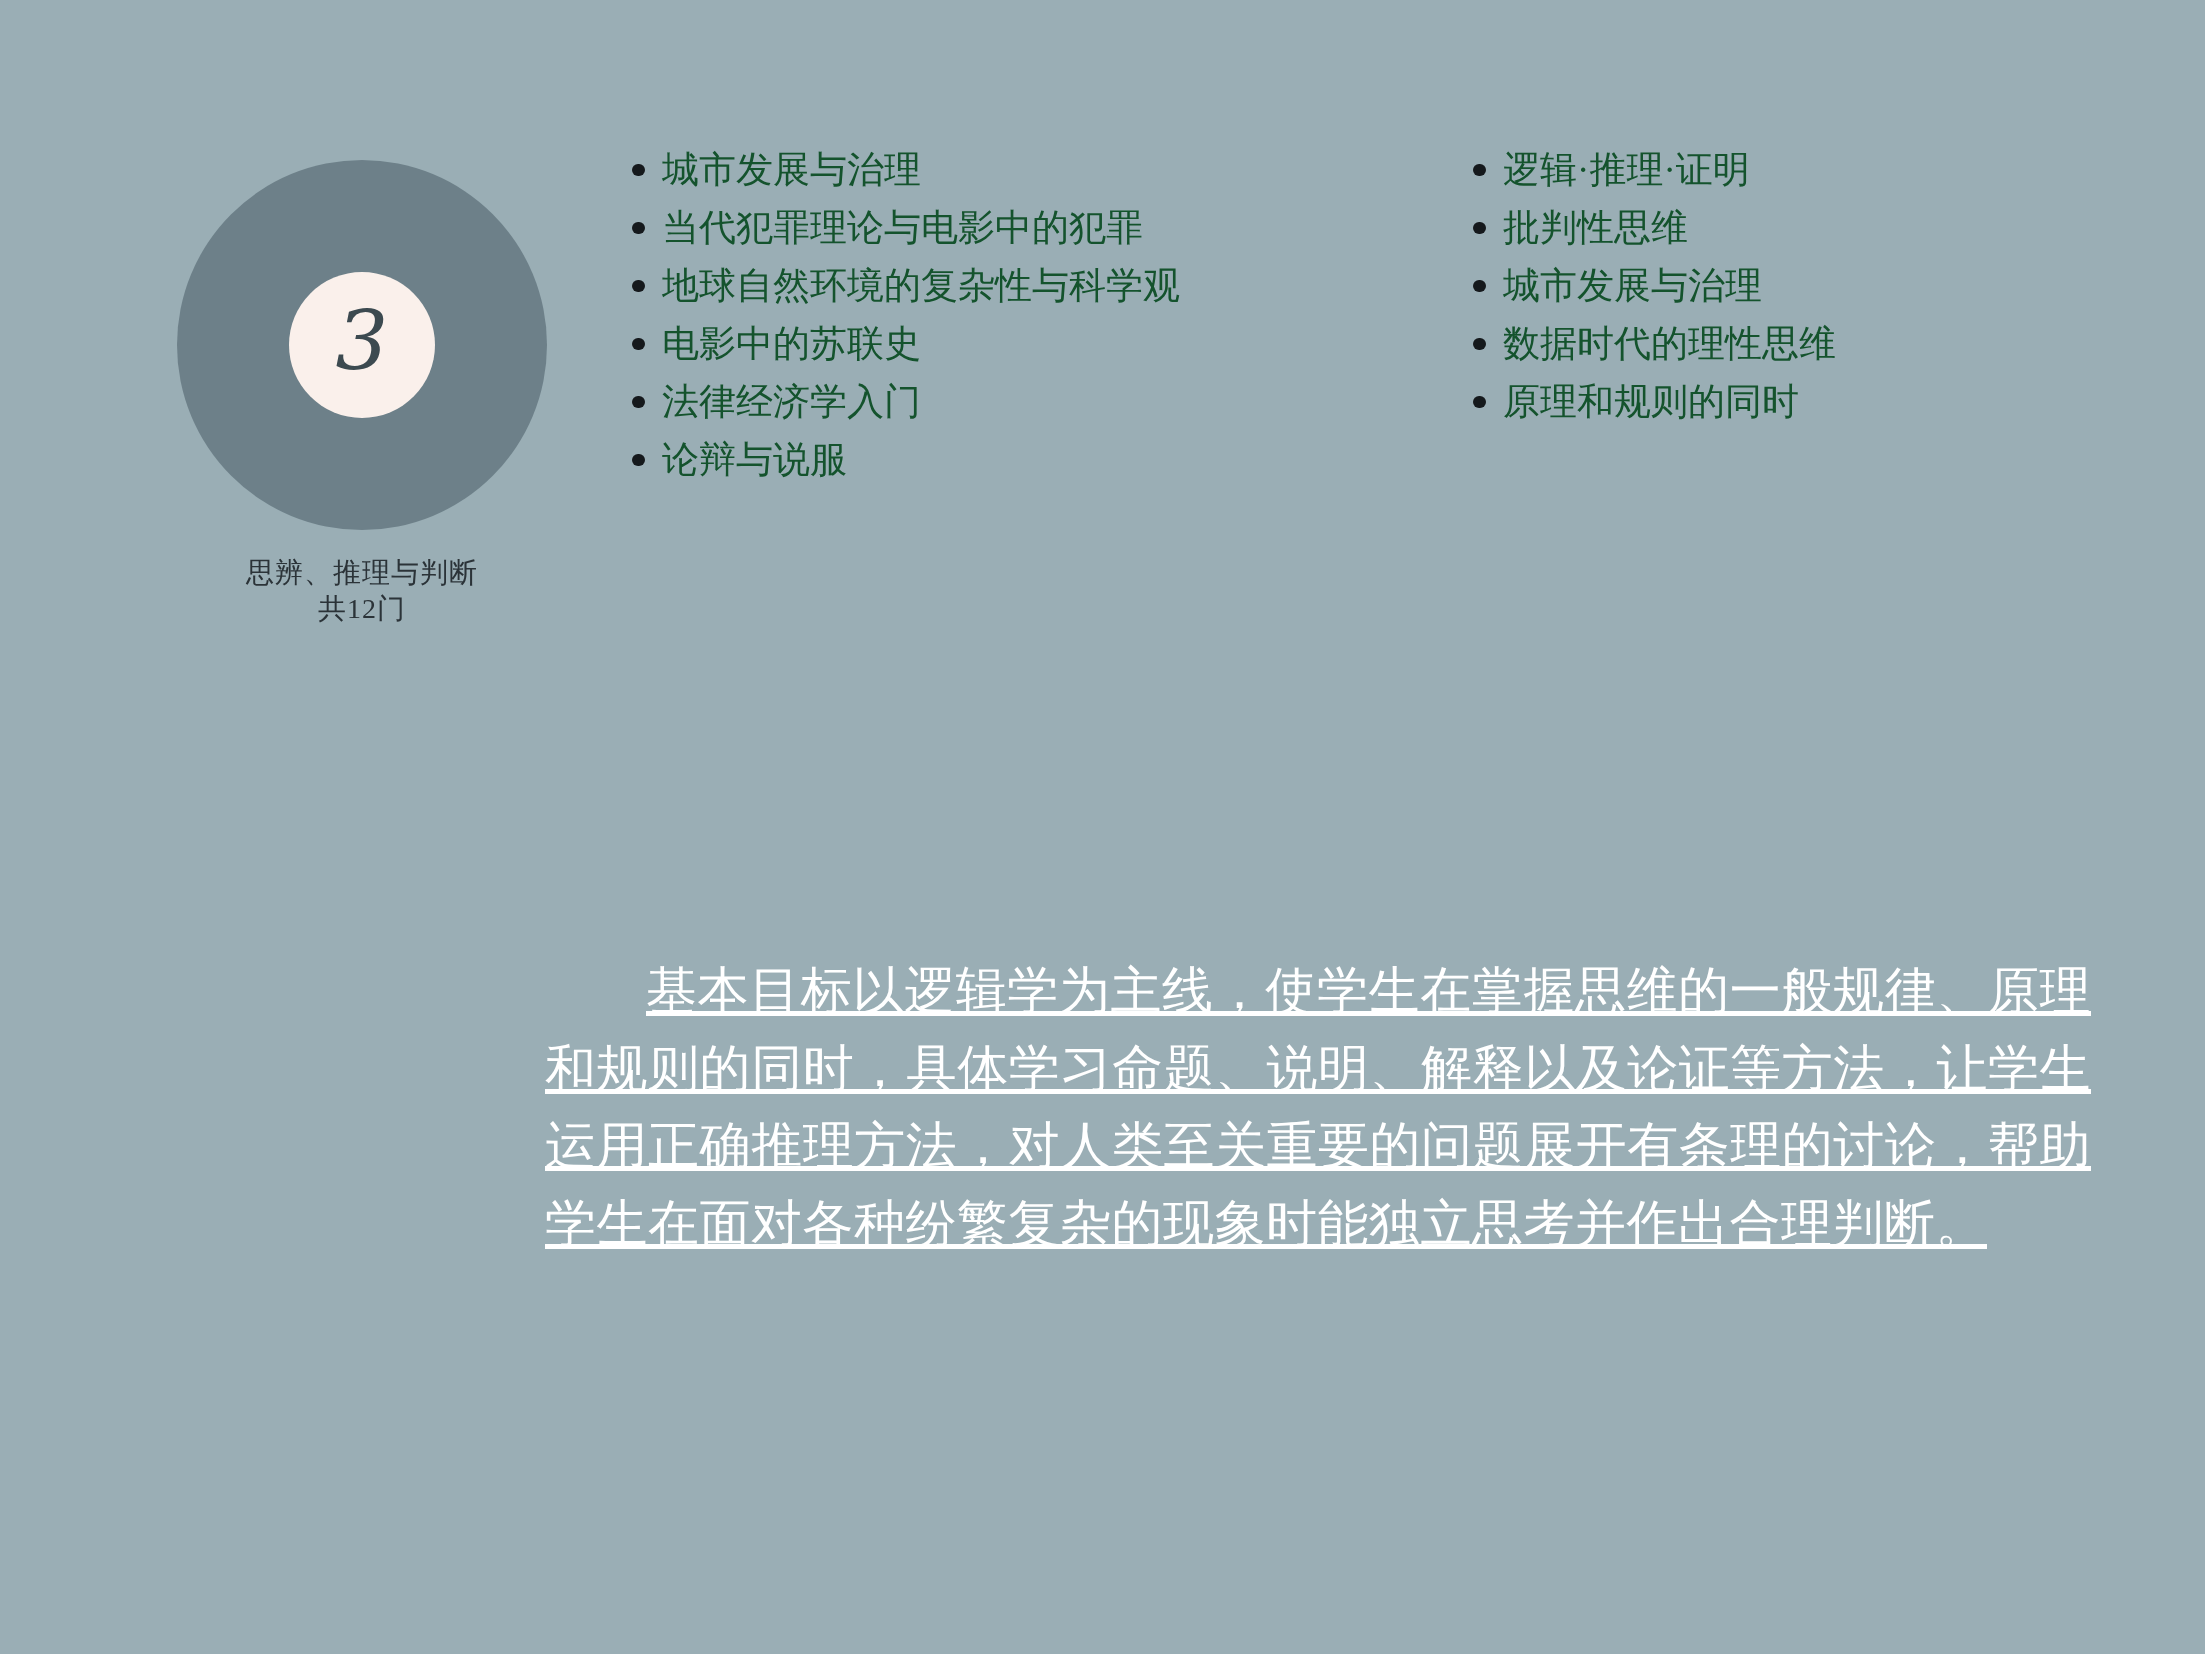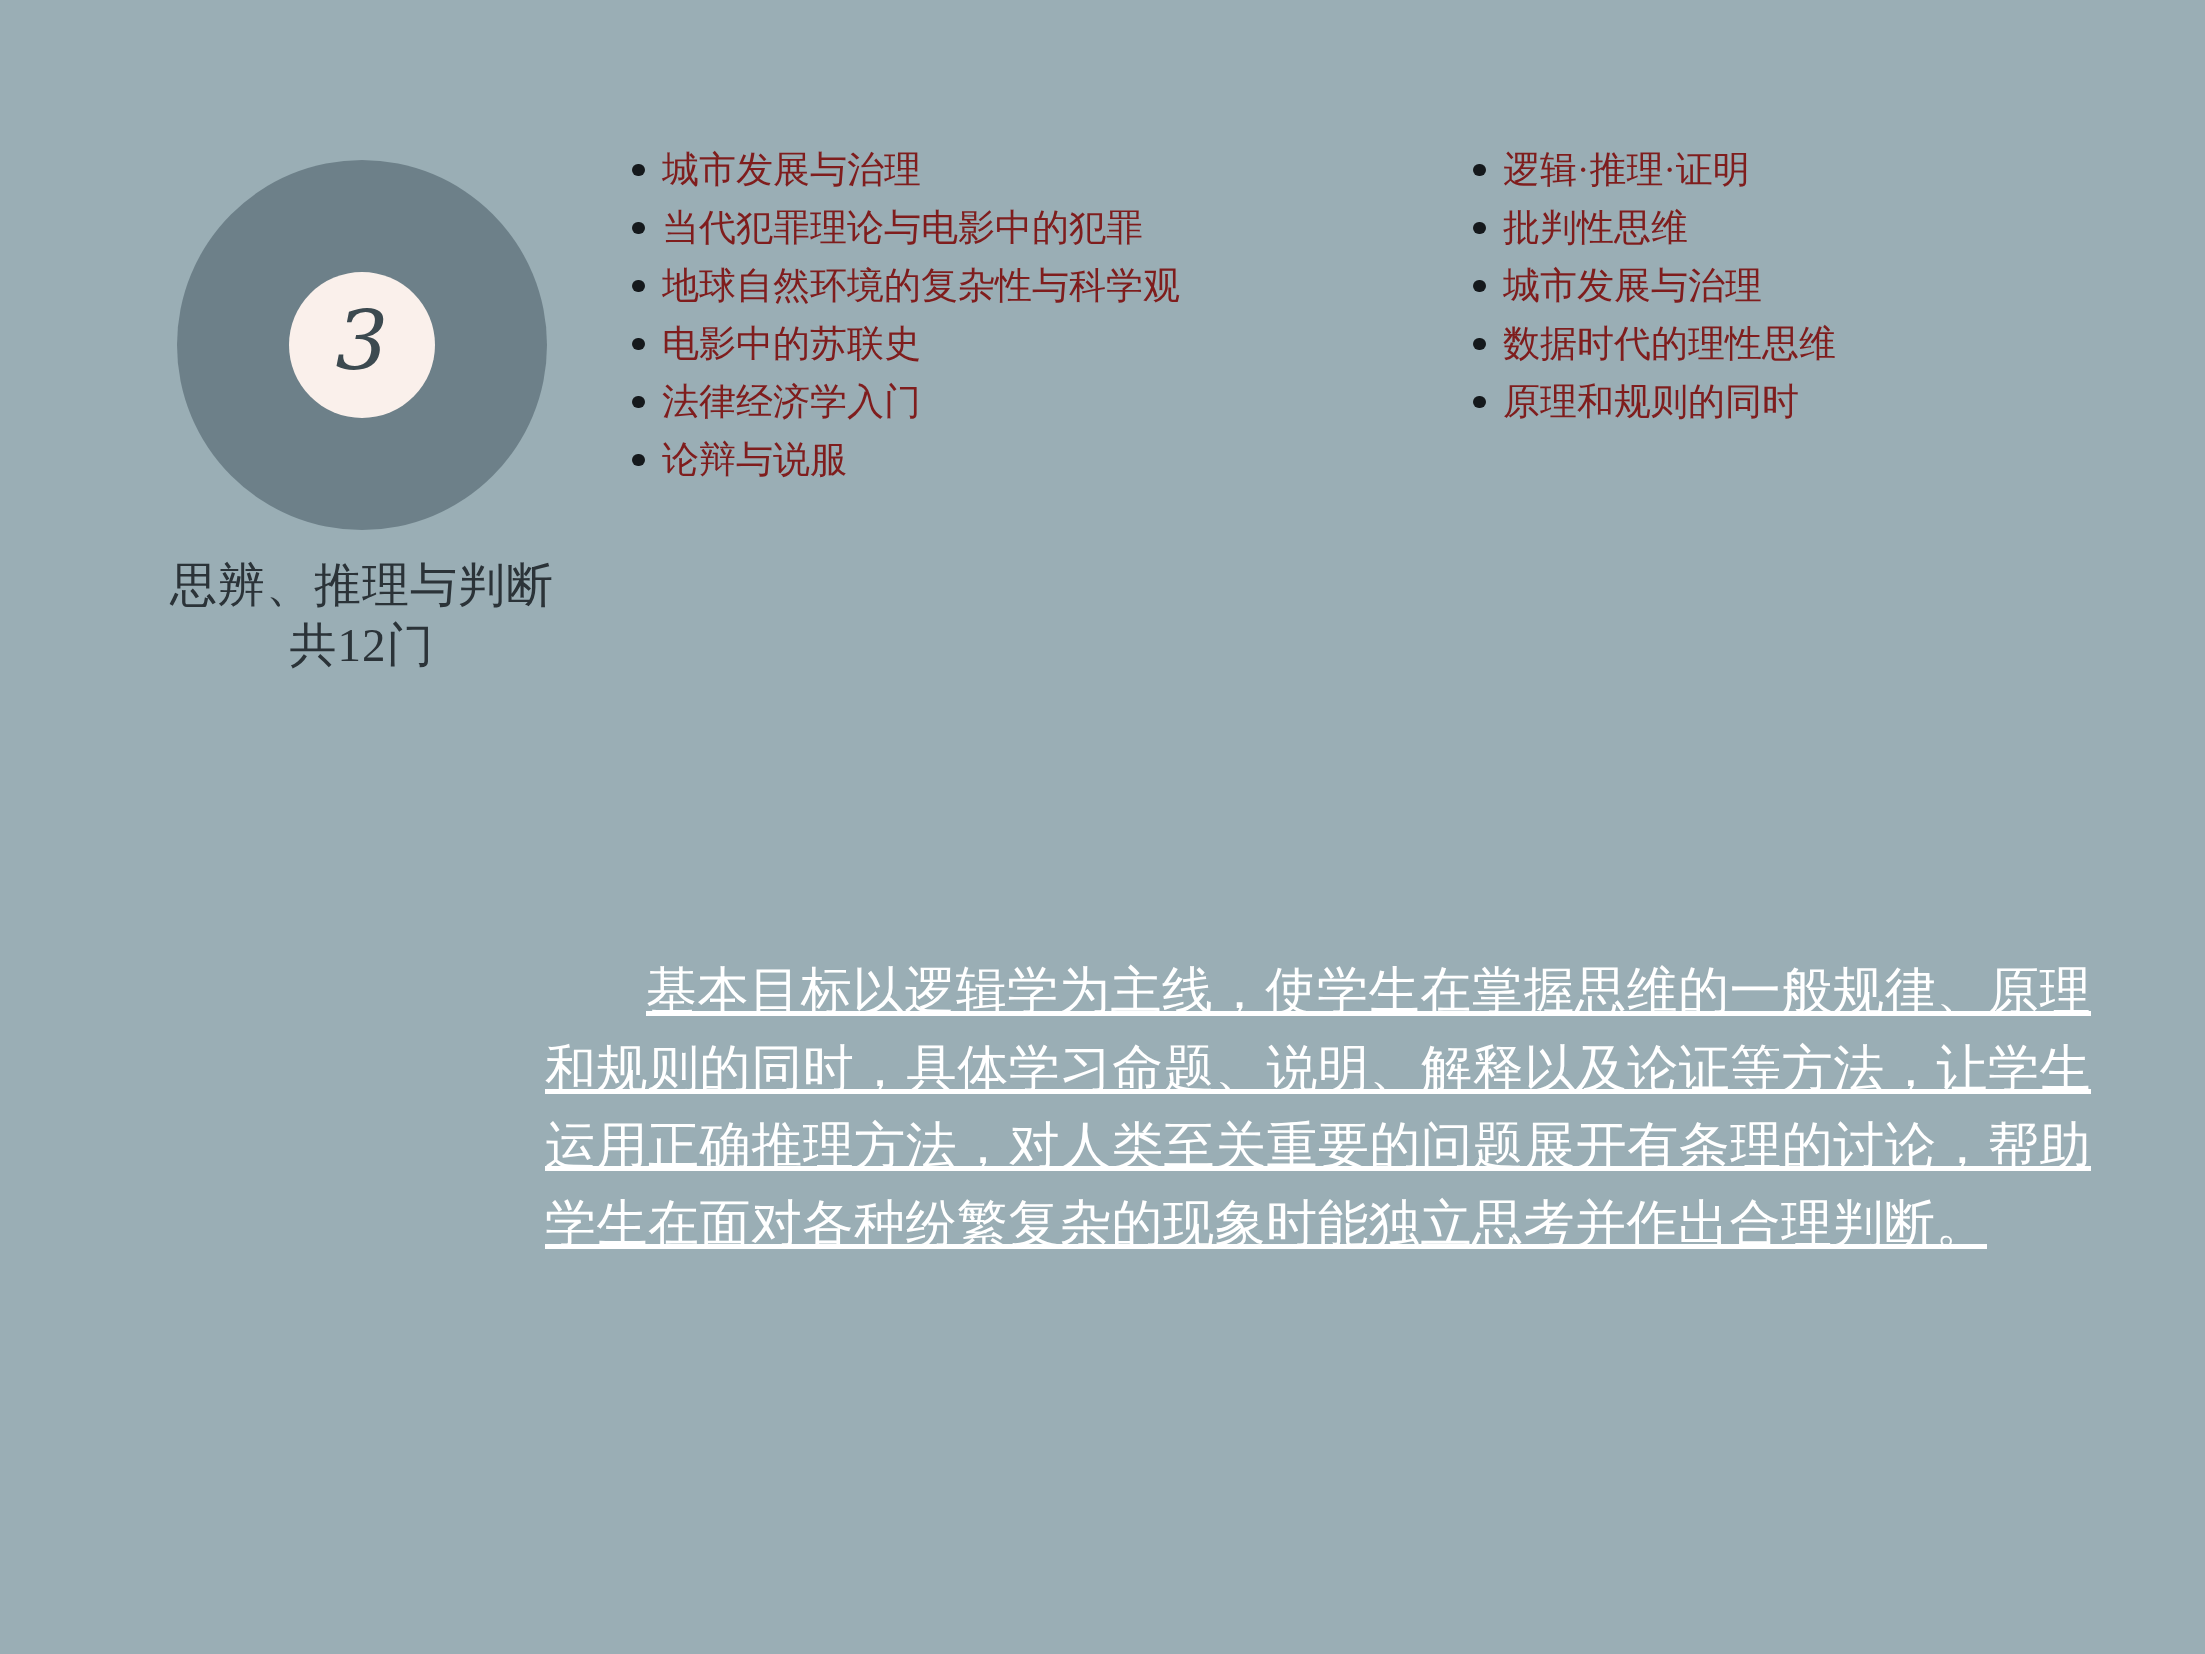--- a/index.html
+++ b/index.html
@@ -51,21 +51,21 @@
     font-style: italic;
     font-size: 83px;
     color: #3c4a50;
     line-height: 1;
     transform: translateY(-3.9px);
   }
   .badge-caption {
     margin-top: 25px;
     text-align: center;
     color: #2b3338;
-    font-size: 47px;
+    font-size: 28px;
     line-height: 1.28;
     letter-spacing: 1px;
   }
 
   
   .courses {
     position: absolute;
     left: 632px;
     top: 146px;
     width: 1459px;
@@ -75,21 +75,21 @@
   .course-col {
     flex: 0 0 auto;
   }
   .course-col.col-1 { width: 763px; }
   .course-col.col-2 { width: 574px; }
 
   .course-item {
     display: flex;
     align-items: flex-start;
     margin-bottom: 10.7px;
-    color: #7f1d1d;
+    color: #14532d;
     font-size: 37px;
     line-height: 1.28;
     text-align: right;
   }
   .bullet {
     flex: 0 0 auto;
     width: 12.6px;
     height: 12.6px;
     border-radius: 50%;
     background: #15191c;

